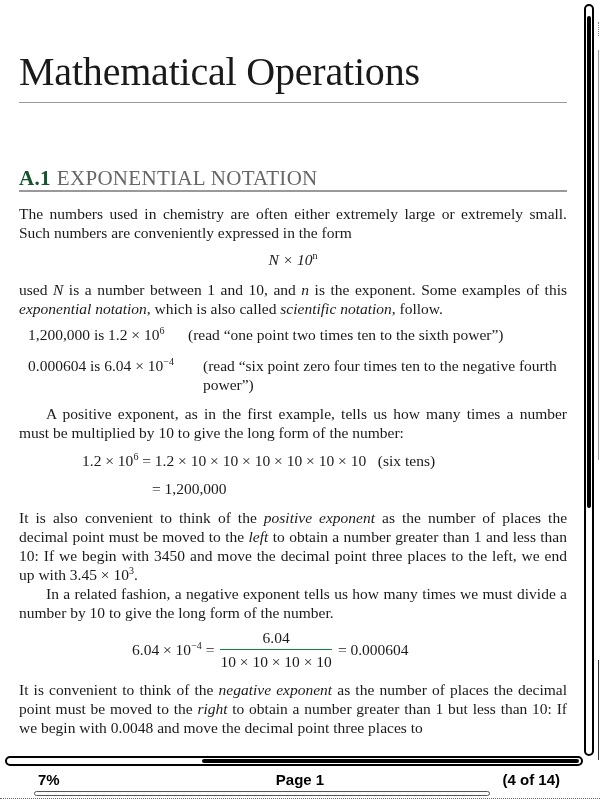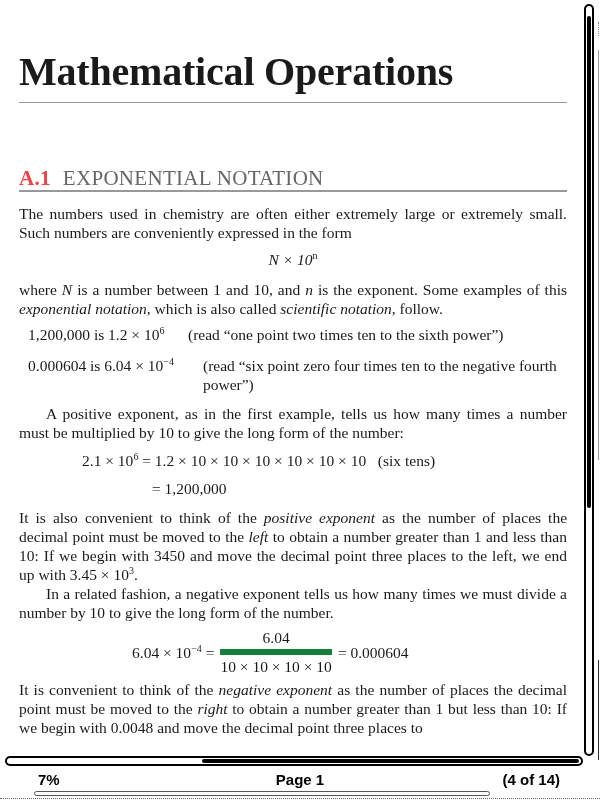--- a/index.html
+++ b/index.html
@@ -1,31 +1,31 @@
 <!DOCTYPE html>
 <html><head>
 <meta charset="utf-8">
 <style>
   html, body { margin:0; padding:0; }
   body { width:600px; height:800px; background:#fff; position:relative; overflow:hidden;
          font-family:"Liberation Serif","DejaVu Serif",serif; color:#1a1a1a; }
   .page { position:absolute; left:0; top:0; width:572px; height:755px; }
-  .title { position:absolute; left:19px; top:48px; font-size:40px; font-weight:bold; letter-spacing:-0.2px; margin:0; color:#1a1a1a; }
+  .title { position:absolute; left:19px; top:48px; font-size:40px; font-weight:normal; letter-spacing:-0.2px; margin:0; color:#1a1a1a; }
   .rule1 { position:absolute; left:19px; top:102px; width:548px; height:1px; background:#999; }
   .section { position:absolute; left:19px; top:166px; font-size:21px; color:#666; letter-spacing:0.3px; margin:0; font-weight:normal; }
-  .section .num { font-weight:bold; color:#ef4444; margin-right:12px; }
+  .section .num { font-weight:bold; color:#14532d; margin-right:6px; }
   .rule2 { position:absolute; left:19px; top:190px; width:548px; height:2px; background:#999; }
   .p { position:absolute; left:19px; width:548px; font-size:15.5px; line-height:19px; text-align:justify; margin:0; }
   .p.indent { text-indent:27px; }
   .center { position:absolute; left:0; width:586px; text-align:center; font-size:15.5px; }
   .ex { position:absolute; font-size:15.5px; line-height:19px; }
   sup { font-size:10px; vertical-align:6px; line-height:0; }
   i { }
   .frac { display:inline-block; vertical-align:middle; text-align:center; margin:0 6px; }
-  .frac .n { display:block; border-bottom:6px solid #15803d; padding:0 2px 2px; }
+  .frac .n { display:block; border-bottom:1px solid #15803d; padding:0 2px 2px; }
   .frac .d { display:block; padding-top:2px; }
 
   
   .vscroll { position:absolute; left:584px; top:4px; width:10px; height:752px; border:2px solid #000; border-radius:6px; box-sizing:border-box; background:#fff; }
   .vthumb { position:absolute; left:1px; top:10px; width:4px; height:492px; background:#000; border-radius:2px; }
   .vedge { position:absolute; left:598px; top:50px; width:1px; height:410px; background:#999; }
   .vedge2 { position:absolute; left:598px; top:660px; width:1px; height:100px; background:#333; }
   .vdots { position:absolute; left:598px; top:22px; width:1px; height:14px; border-left:1px dotted #888; }
 
   
@@ -49,31 +49,31 @@
 
   <h2 class="section"><span class="num">A.1</span><span>EXPONENTIAL NOTATION</span></h2>
   <div class="rule2"></div>
 
   <p class="p" style="top:204px">The numbers used in chemistry are often either extremely large or extremely small. Such numbers are conveniently expressed in the form</p>
 
   <div class="center" style="top:251px">
     <i><span>N × 10</span></i><sup>n</sup>
   </div>
 
-  <p class="p" style="top:280px"><span>where </span><i>N</i><span> is a number between 1 and 10, and </span><i>n</i><span> is the exponent. Some examples of this </span><i>exponential notation</i><span>, which is also called </span><i>scientific notation</i><span>, follow.</span></p>
+  <p class="p" style="top:280px"><span>used </span><i>N</i><span> is a number between 1 and 10, and </span><i>n</i><span> is the exponent. Some examples of this </span><i>exponential notation</i><span>, which is also called </span><i>scientific notation</i><span>, follow.</span></p>
 
   <div class="ex" style="left:28px; top:325px"><span>1,200,000 is 1.2 × 10</span><sup>6</sup></div>
   <div class="ex" style="left:188px; top:325px; width:360px">(read “one point two times ten to the sixth power”)</div>
 
   <div class="ex" style="left:28px; top:356px"><span>0.000604 is 6.04 × 10</span><sup>−4</sup></div>
   <div class="ex" style="left:203px; top:356px; width:360px">(read “six point zero four times ten to the negative fourth power”)</div>
 
   <p class="p indent" style="top:404px">A positive exponent, as in the first example, tells us how many times a number must be multiplied by 10 to give the long form of the number:</p>
 
-  <div class="ex" style="left:82px; top:451px"><span>2.1 × 10</span><sup>6</sup><span> = 1.2 × 10 × 10 × 10 × 10 × 10 × 10</span>&nbsp;&nbsp;&nbsp;<span>(six tens)</span></div>
+  <div class="ex" style="left:82px; top:451px"><span>1.2 × 10</span><sup>6</sup><span> = 1.2 × 10 × 10 × 10 × 10 × 10 × 10</span>&nbsp;&nbsp;&nbsp;<span>(six tens)</span></div>
   <div class="ex" style="left:152px; top:479px">= 1,200,000</div>
 
   <p class="p" style="top:508px"><span>It is also convenient to think of the </span><i>positive exponent</i><span> as the number of places the decimal point must be moved to the </span><i>left</i><span> to obtain a number greater than 1 and less than 10: If we begin with 3450 and move the decimal point three places to the left, we end up with 3.45 × 10</span><sup>3</sup><span>.</span></p>
 
   <p class="p indent" style="top:584px">In a related fashion, a negative exponent tells us how many times we must divide a number by 10 to give the long form of the number.</p>
 
   <div class="ex" style="left:132px; top:628px">
     <span style="vertical-align:middle"><span>6.04 × 10</span><sup>−4</sup>&nbsp;<span>=</span></span><span class="frac"><span class="n">6.04</span><span class="d">10 × 10 × 10 × 10</span></span><span style="vertical-align:middle">= 0.000604</span>
   </div>
 

